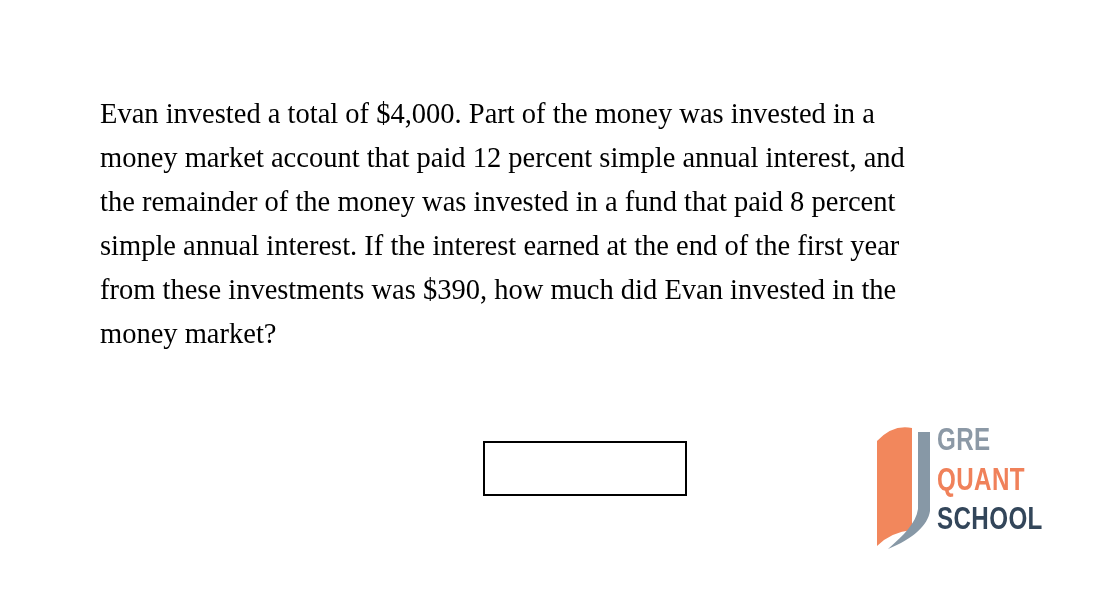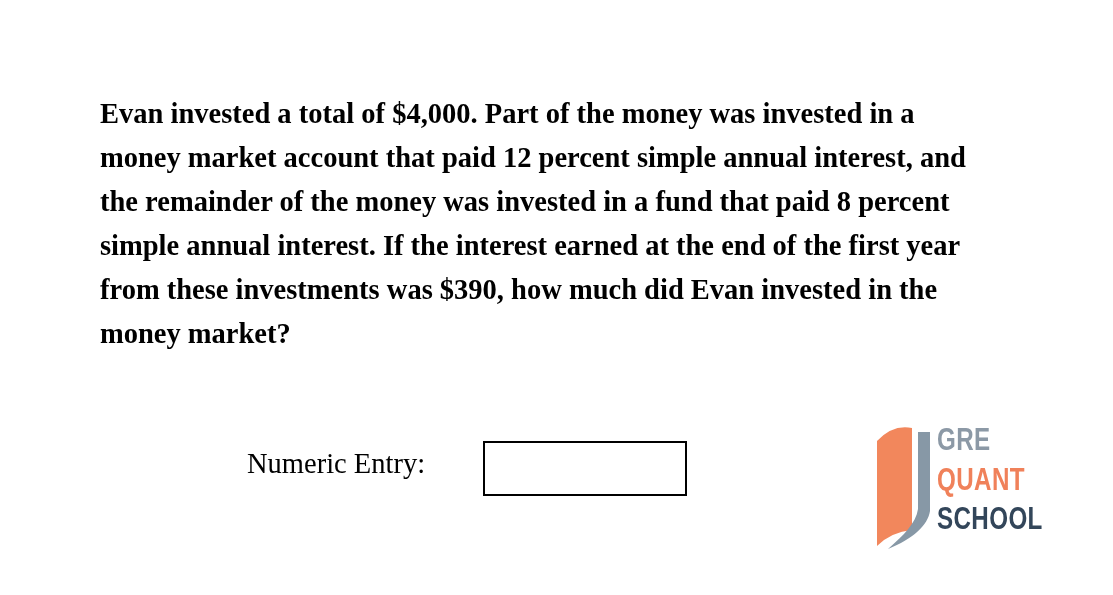--- a/index.html
+++ b/index.html
@@ -13,21 +13,20 @@
   }
   .question-text {
     position: absolute;
     left: 100px;
     top: 92px;
     width: 960px;
     font-size: 28.5px;
     line-height: 44px;
     color: #000000;
     white-space: pre-line;
-    font-weight: bold;
   }
   .entry-label {
     position: absolute;
     left: 247px;
     top: 448px;
     font-size: 28.5px;
     color: #000000;
   }
   .entry-input {
     position: absolute;
@@ -79,21 +78,20 @@
 
 <div class="screen">
 
   <div class="question-text">Evan invested a total of $4,000. Part of the money was invested in a
 money market account that paid 12 percent simple annual interest, and
 the remainder of the money was invested in a fund that paid 8 percent
 simple annual interest. If the interest earned at the end of the first year
 from these investments was $390, how much did Evan invested in the
 money market?</div>
 
-  <div class="entry-label">Numeric Entry:</div>
 
   <input type="text" class="entry-input" placeholder="" style="">
 
   <div class="logo">
     <svg class="logo-icon" width="62" height="140" viewBox="0 0 62 140">
       <path d="M 4,28 Q 20,11 39,15 L 39,117 Q 18,119 4,133 Z" fill="#F2875C"></path>
       <path d="M 45,19 L 57,19 L 57,98 C 55,112 40,126 15,136 C 31,122 43,110 45,96 Z" fill="#8798A6"></path>
     </svg>
     <div class="logo-text">
       <div class="logo-gre">GRE</div>

